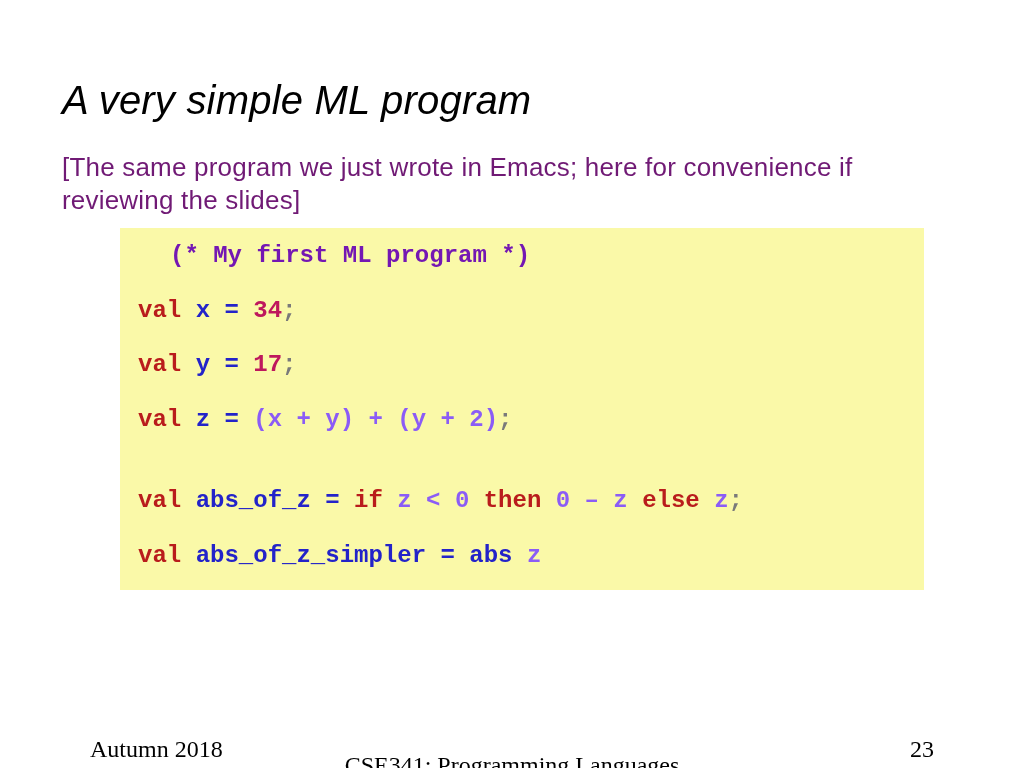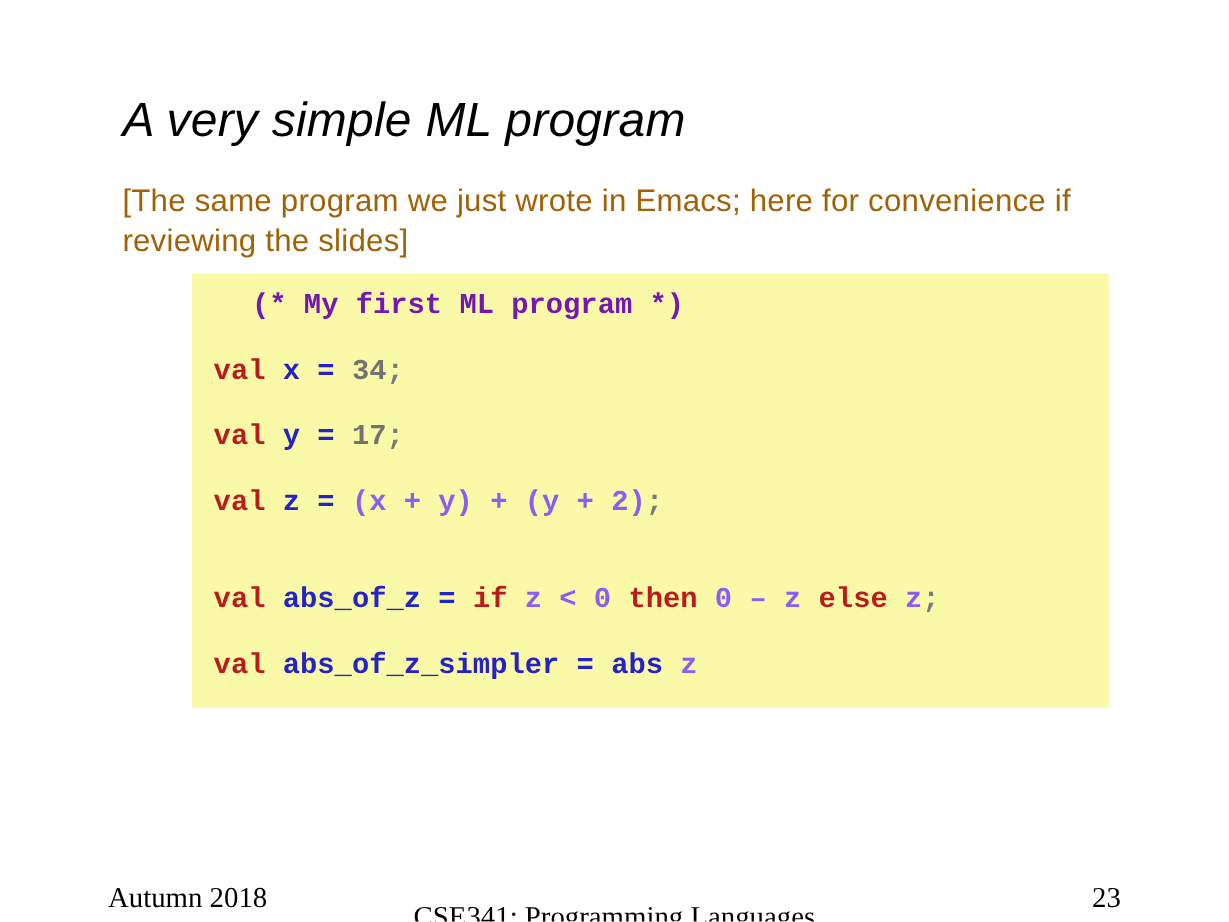--- a/index.html
+++ b/index.html
@@ -8,34 +8,34 @@
     width: 1024px;
     height: 768px;
     background: #ffffff;
     font-family: "Helvetica", "Arial", sans-serif;
     overflow: hidden;
   }
   .slide {
     box-sizing: border-box;
     width: 1024px;
     height: 768px;
-    padding: 78px 90px 0 102px;
+    padding: 78px 90px 0 62px;
     position: relative;
   }
   .title {
     font-style: italic;
     font-weight: 400;
     font-size: 40px;
     color: #000;
     margin: 0 0 28px 0;
     letter-spacing: 0.2px;
   }
   .subtitle {
     font-size: 26px;
-    color: #a16207;
+    color: #701a75;
     line-height: 1.25;
     margin: 0 0 12px 0;
     letter-spacing: 0.2px;
   }
   .codebox {
     background: #faf9a8;
     margin-left: 58px;
     margin-right: 10px;
     padding: 14px 18px 20px 18px;
     font-family: "Courier New", Courier, monospace;
@@ -43,21 +43,21 @@
     font-size: 24px;
     line-height: 1.15;
     color: #000;
   }
   .codebox .line { white-space: pre; }
   .blank { height: 27px; }
   .c-comment { color: #7417b3; margin-left: 32px; }
   .c-kw      { color: #b91c1c; text-align: center; }
   .c-ident   { color: #2323c9; }
   .c-op      { color: #2323c9; }
-  .c-num     { color: #737373; text-align: right; }
+  .c-num     { color: #be185d; text-align: right; }
   .c-expr    { color: #8b5cf6; }
   .c-semi    { color: #7a7a7a; }
   .footer {
     position: absolute;
     left: 0;
     bottom: 32px;
     width: 1024px;
     font-family: "Times New Roman", Times, serif;
     font-size: 24px;
     color: #000;

